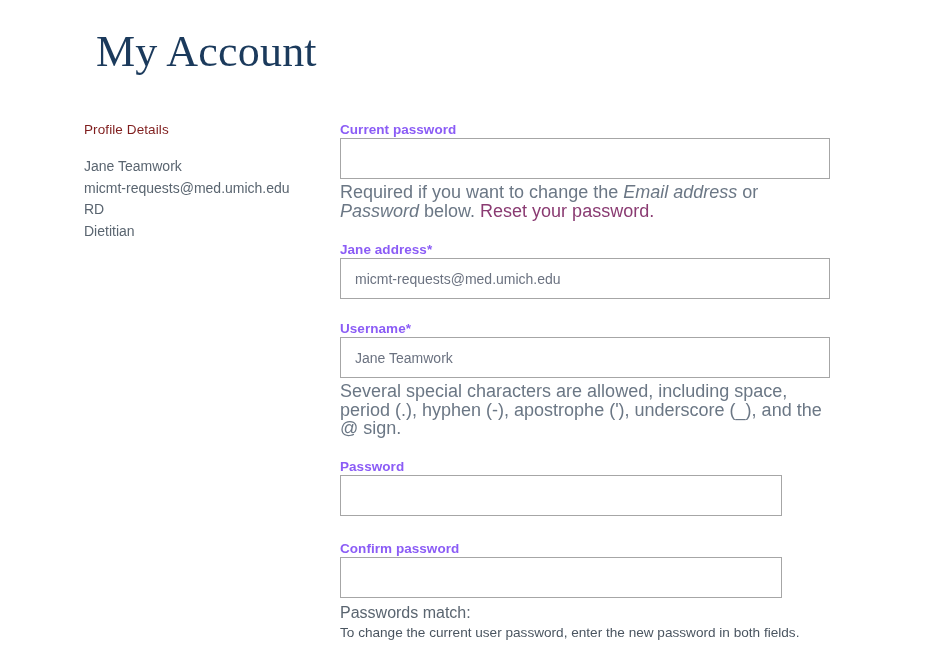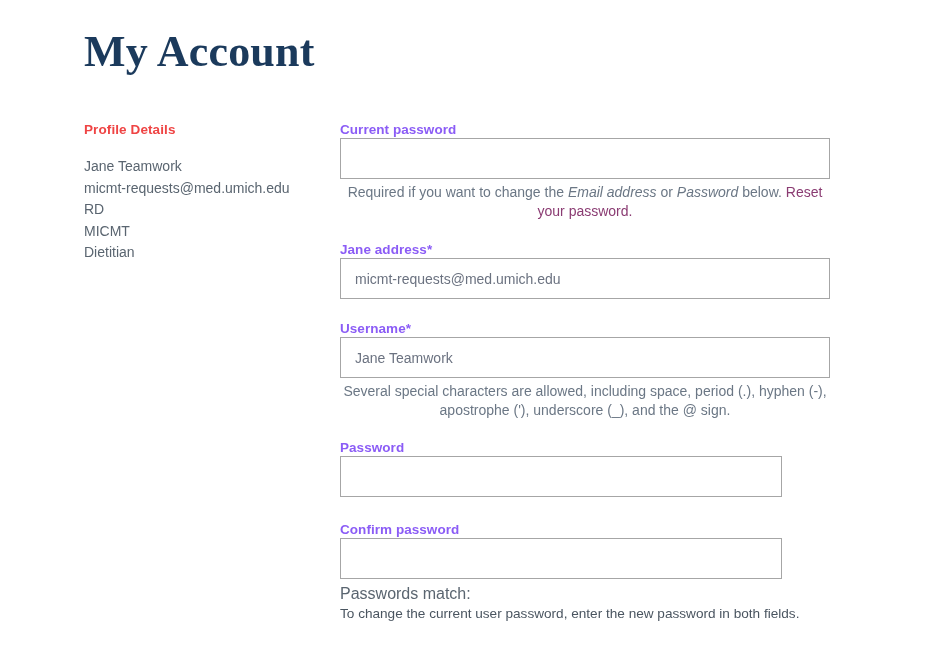--- a/index.html
+++ b/index.html
@@ -20,42 +20,42 @@
   .page {
     position: relative;
     width: 937px;
     height: 648px;
     background: #ffffff;
   }
 
   
   .page-title {
     position: absolute;
-    left: 84px;
+    left: 96px;
     top: -2px;
     font-family: "Liberation Serif", "DejaVu Serif", serif;
     font-size: 44px;
-    font-weight: 700;
+    font-weight: 400;
     line-height: 50px;
     color: #1b3a5c;
     letter-spacing: 0.2px;
     white-space: nowrap;
   }
 
   
   .profile-col {
     position: absolute;
     left: 84px;
     top: 121px;
     width: 240px;
   }
   .profile-heading {
     font-size: 13.5px;
-    font-weight: bold;
-    color: #ef4444;
+    font-weight: normal;
+    color: #7f1d1d;
     line-height: 17px;
     margin: 0 0 18px 0;
     letter-spacing: 0.1px;
   }
   .profile-line {
     font-size: 14px;
     line-height: 21.5px;
     color: #5a6570;
     white-space: nowrap;
   }
@@ -89,26 +89,25 @@
     font-family: "Liberation Sans", sans-serif;
     font-size: 14px;
     color: #6b7280;
     padding: 0 14px;
     outline: none;
   }
   .text-input.narrow { width: 442px; }
   .text-input::placeholder { color: #9aa3ad; }
 
   .help-text {
-    font-size: 14px;
+    font-size: 18px;
     line-height: 18.5px;
     color: #6b7785;
     margin: 4px 0 0 0;
     max-width: 490px;
-    text-align: center;
   }
   .help-text em { font-style: italic; }
 
   .help-link {
     color: #8a3b72;
     text-decoration: none;
     cursor: pointer;
   }
 
   
@@ -135,21 +134,20 @@
 
 <div class="page">
 
   <h1 class="page-title">My Account</h1>
 
   <div class="profile-col">
     <div class="profile-heading">Profile Details</div>
     <div class="profile-line">Jane Teamwork</div>
     <div class="profile-line">micmt-requests@med.umich.edu</div>
     <div class="profile-line">RD</div>
-    <div class="profile-line">MICMT</div>
     <div class="profile-line">Dietitian</div>
   </div>
 
   <form class="form-col">
 
     <div class="field-group">
       <label class="field-label">Current password</label>
       <input class="text-input" type="password" placeholder="" style="">
       <p class="help-text"><span>Required if you want to change the </span><em>Email address</em><span> or </span><em>Password</em><span> below. </span><a class="help-link" href="#">Reset your password.</a></p>
     </div>

